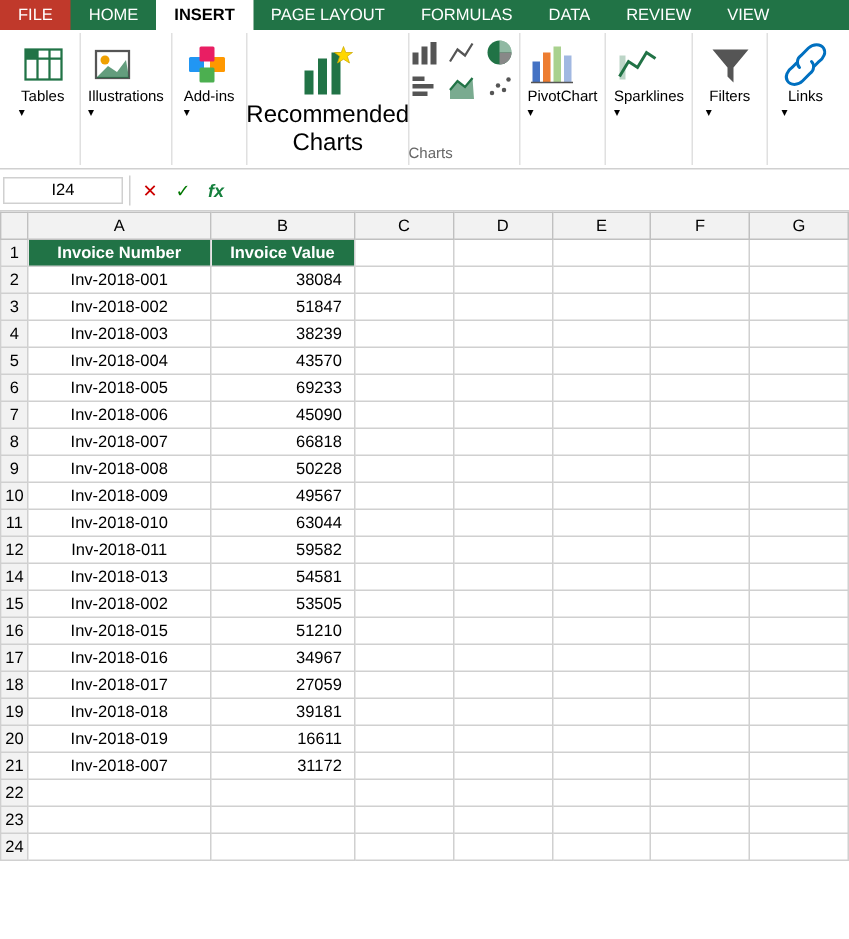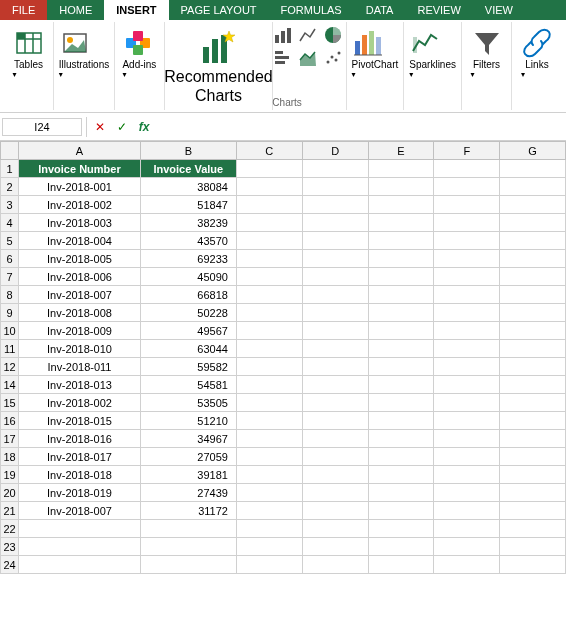--- a/index.html
+++ b/index.html
@@ -498,21 +498,21 @@
             <td class="data-cell-b col-b">39181</td>
             <td class="empty-cell col-c"></td>
             <td class="empty-cell col-d"></td>
             <td class="empty-cell col-e"></td>
             <td class="empty-cell col-f"></td>
             <td class="empty-cell col-g"></td>
           </tr>
           <tr>
             <td class="row-num">20</td>
             <td class="data-cell-a col-a">Inv-2018-019</td>
-            <td class="data-cell-b col-b">27439</td>
+            <td class="data-cell-b col-b">16611</td>
             <td class="empty-cell col-c"></td>
             <td class="empty-cell col-d"></td>
             <td class="empty-cell col-e"></td>
             <td class="empty-cell col-f"></td>
             <td class="empty-cell col-g"></td>
           </tr>
           <tr>
             <td class="row-num">21</td>
             <td class="data-cell-a col-a">Inv-2018-007</td>
             <td class="data-cell-b col-b">31172</td>

